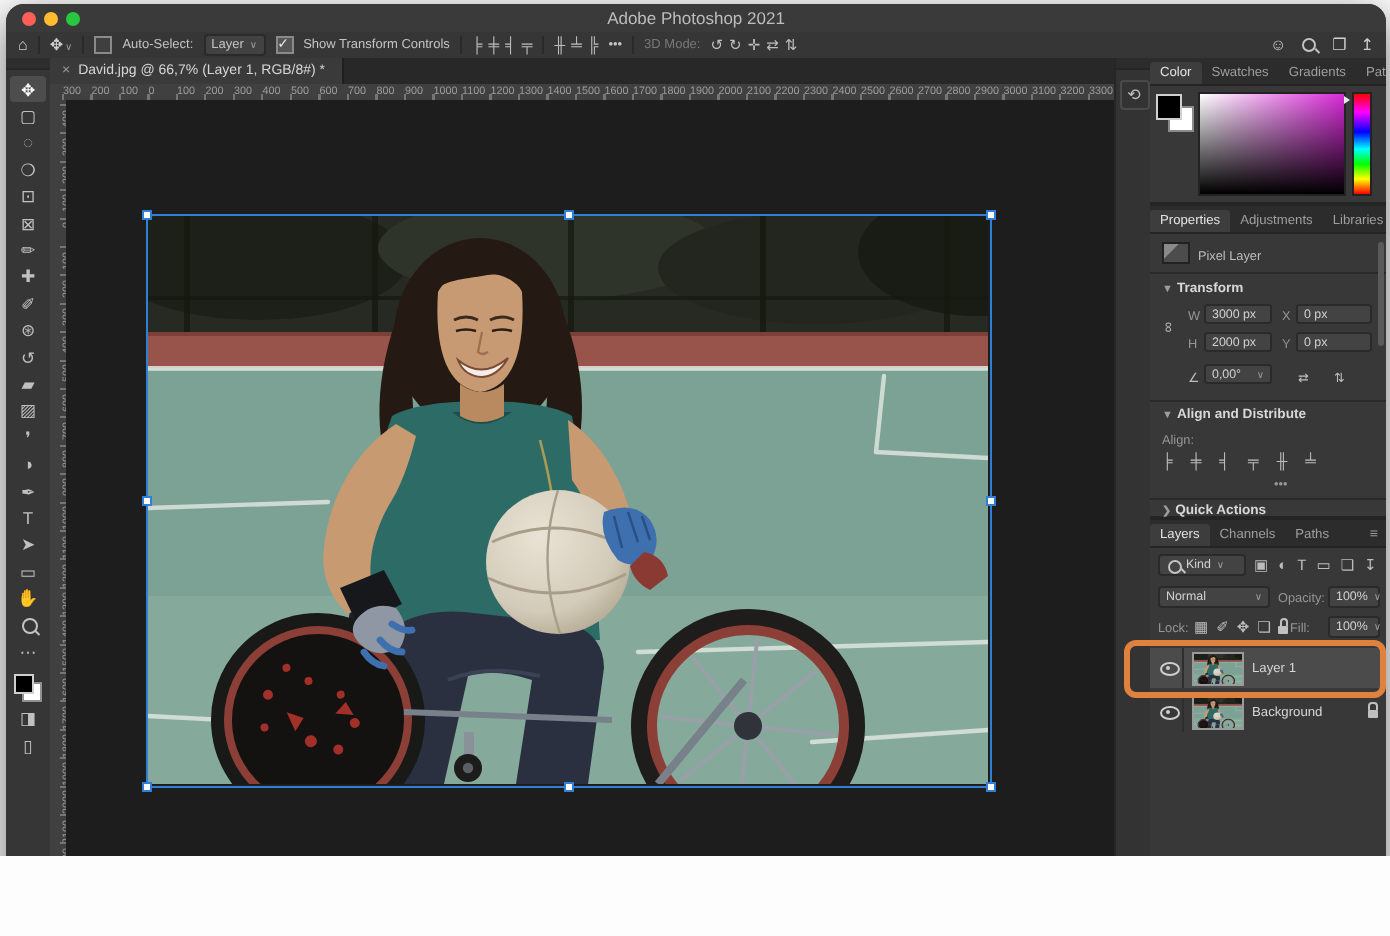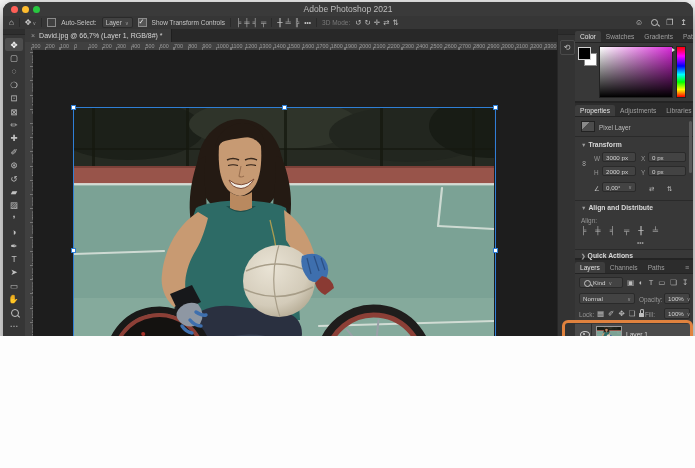--- a/index.html
+++ b/index.html
@@ -1,16 +1,16 @@
 <!DOCTYPE html>
 <html><head>
 <meta charset="utf-8">
 <style>
   html,body{margin:0;padding:0;background:#fdfdfd;}
-  .screen{position:relative;width:695px;height:336px;overflow:hidden;background:#fdfdfd;font-family:"Liberation Sans",sans-serif;-webkit-font-smoothing:antialiased;}
+  .screen{position:relative;width:695px;height:428px;overflow:hidden;background:#fdfdfd;font-family:"Liberation Sans",sans-serif;-webkit-font-smoothing:antialiased;}
   .ps-window{position:absolute;left:3px;top:2px;width:690px;height:461px;background:#363636;border-radius:9px;overflow:hidden;box-shadow:0 6px 22px rgba(0,0,0,.55);color:#c8c8c8;}
   
   .titlebar{position:absolute;left:0;top:0;right:0;height:14px;background:#3a3a3a;border-bottom:1px solid #2b2b2b;}
   .tl{position:absolute;top:4px;width:7px;height:7px;border-radius:50%;}
   .apptitle{position:absolute;left:0;right:0;top:2px;text-align:center;font-size:8.5px;color:#bdbdbd;}
   
   .optionsbar{position:absolute;left:0;top:14px;right:0;height:13px;background:#363636;border-bottom:1px solid #242424;display:flex;align-items:center;padding:0 6px;gap:5px;font-size:6.5px;color:#c4c4c4;white-space:nowrap;}
   .sep{width:1px;height:9px;background:#2a2a2a;flex:0 0 auto;}
   .obicon{font-size:8px;color:#cfcfcf;line-height:9px;}
   .caret{font-size:5px;color:#9a9a9a;margin-left:1px;}

